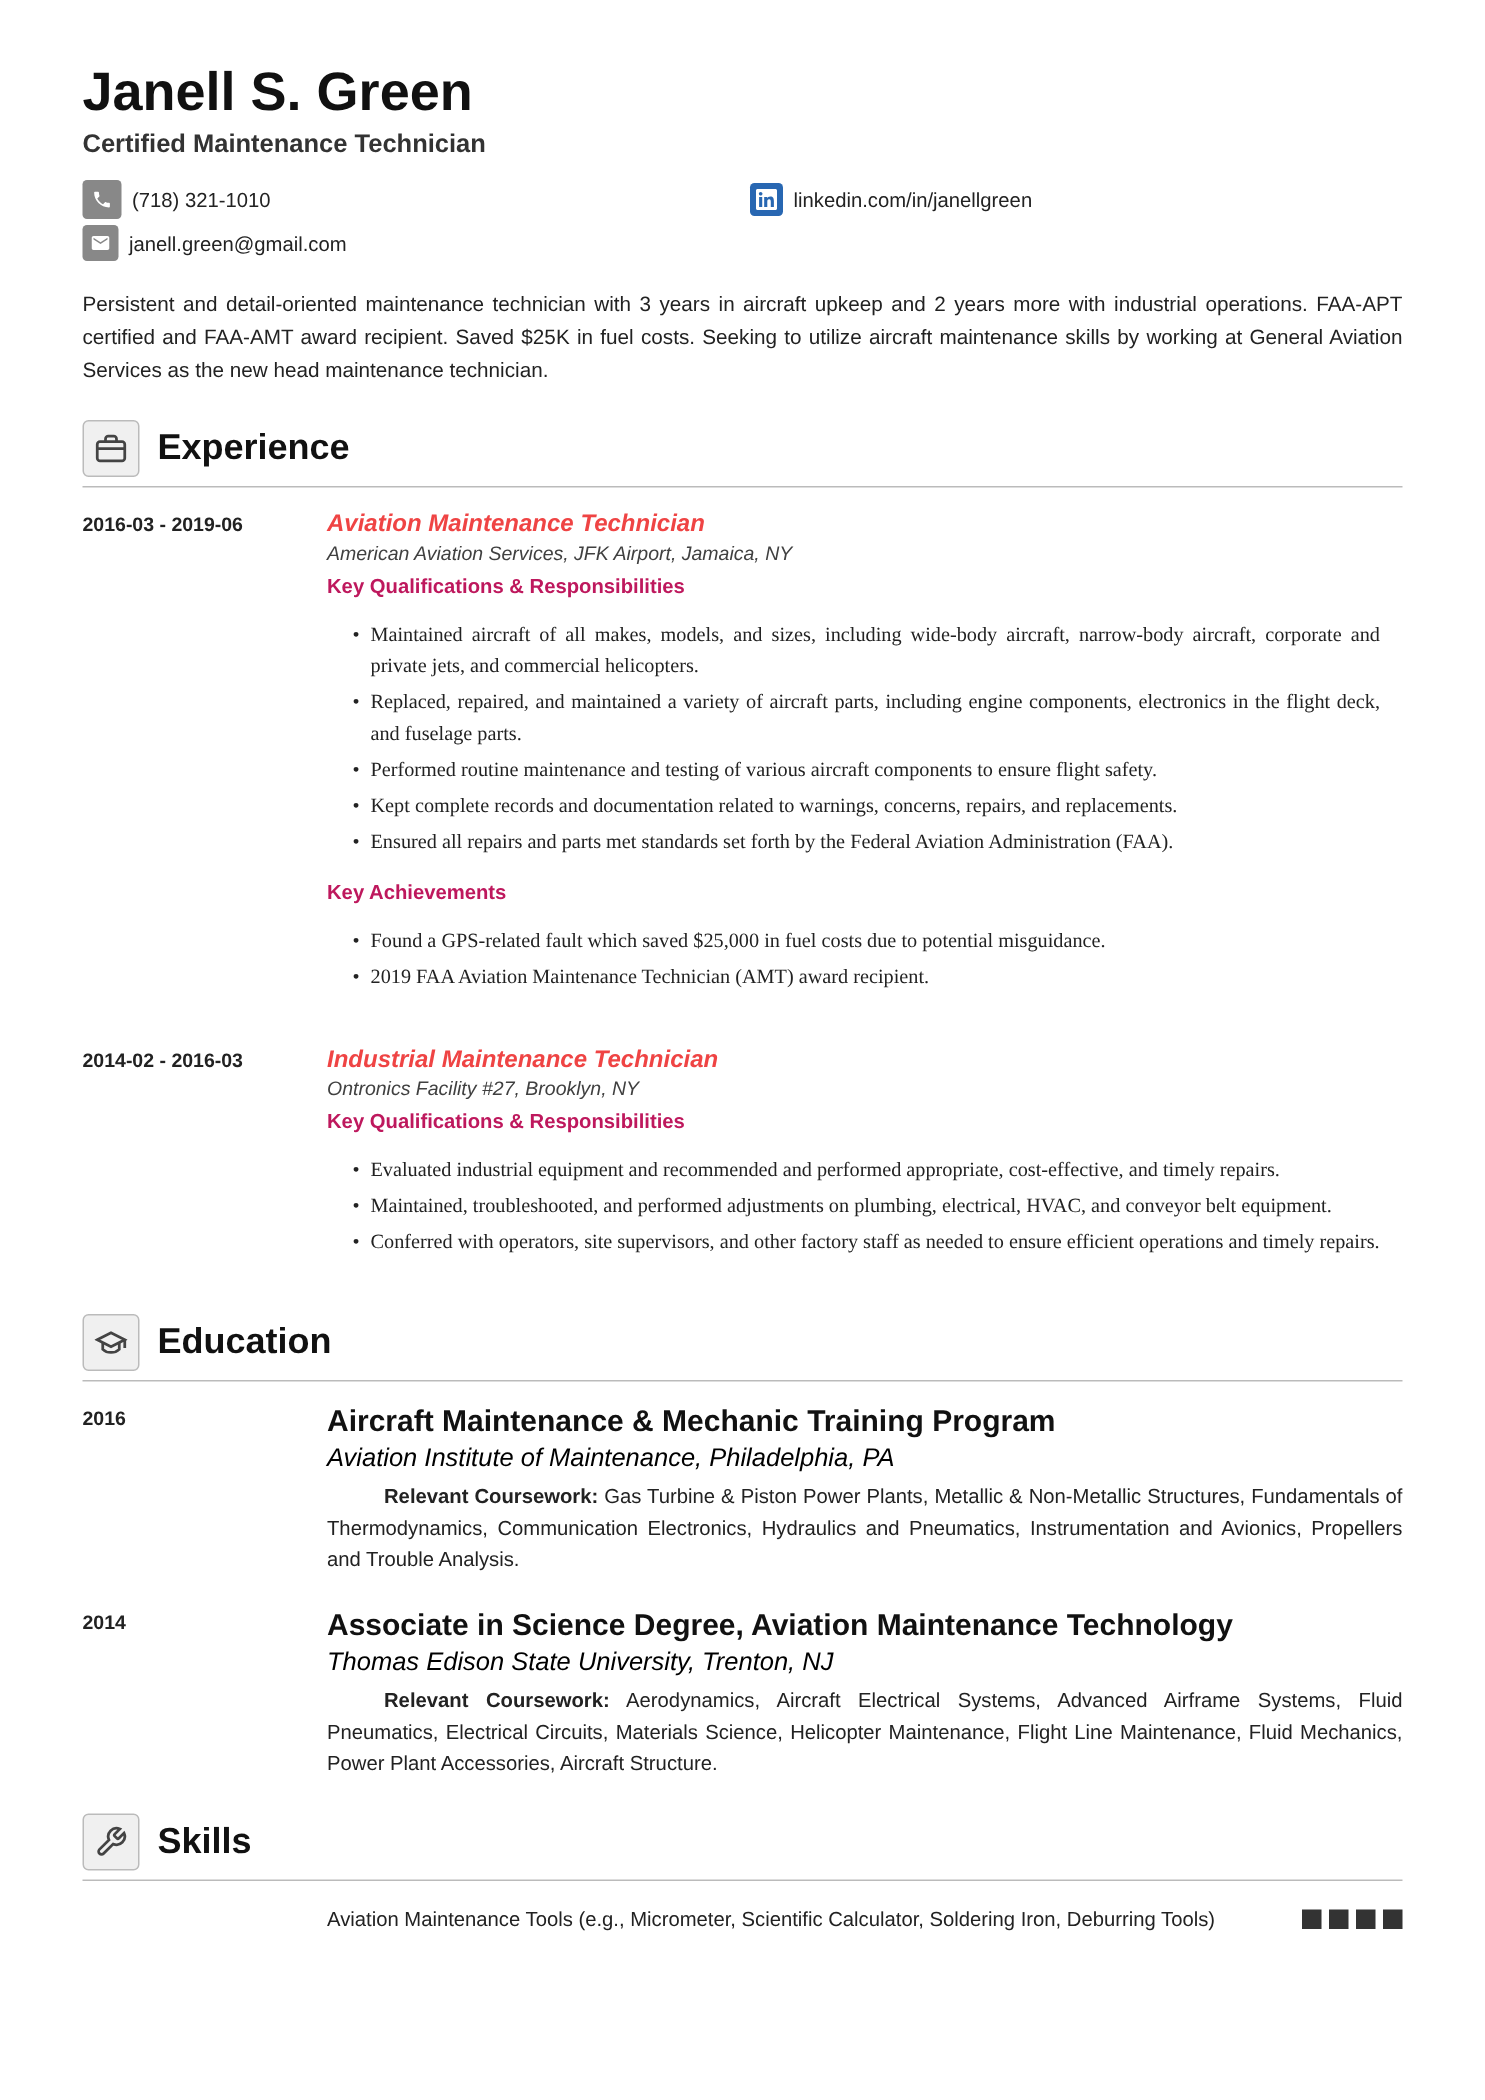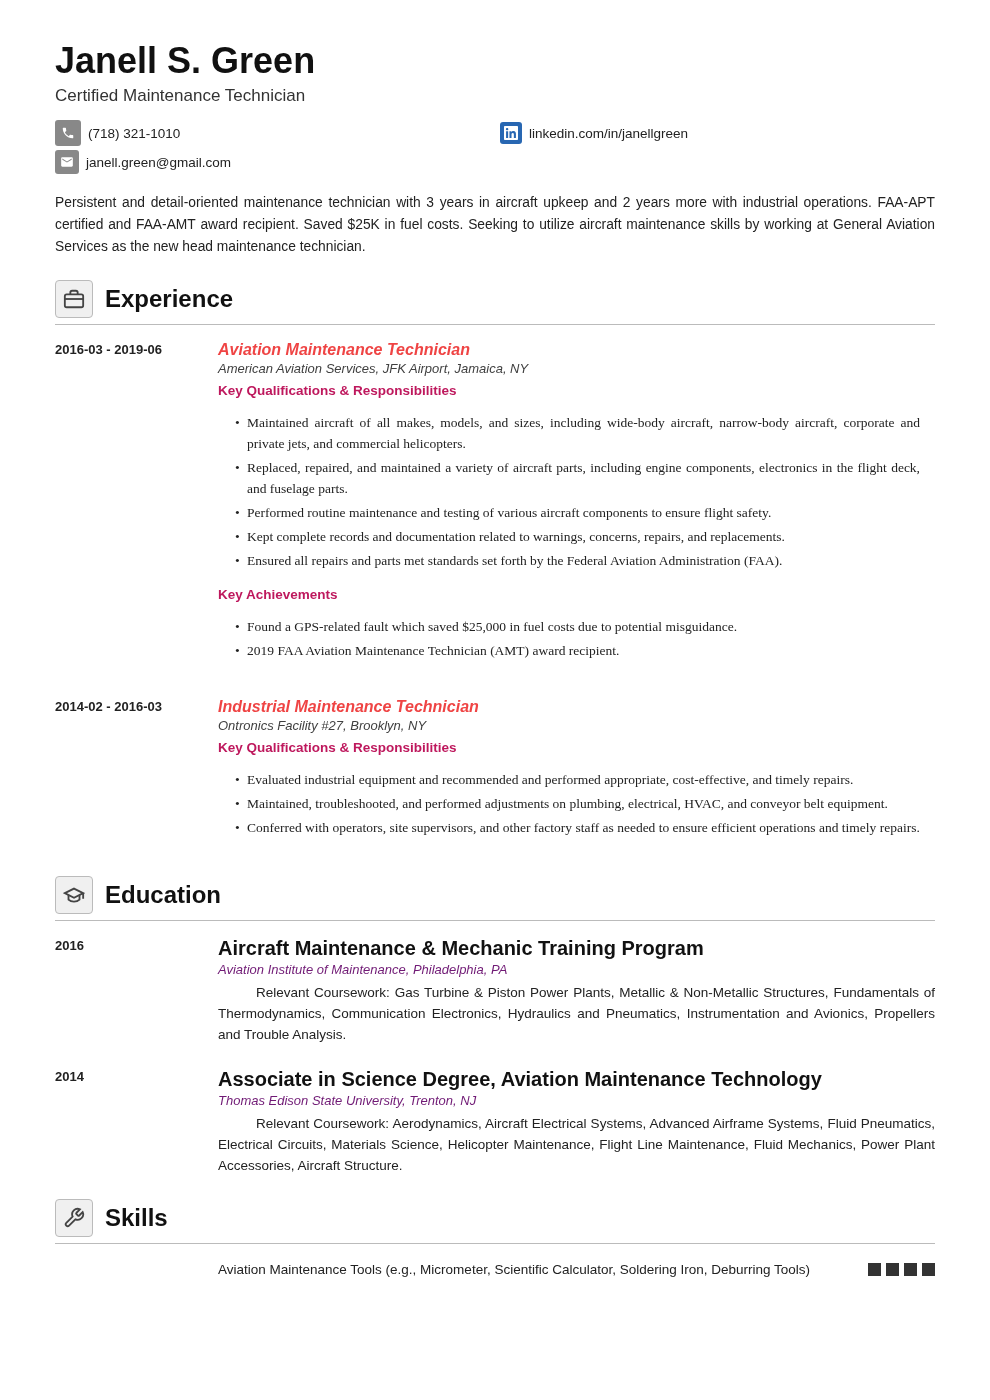--- a/index.html
+++ b/index.html
@@ -13,21 +13,21 @@
       padding: 40px 55px 60px 55px;
     }
     .header-name {
       font-size: 36px;
       font-weight: 900;
       color: #111;
       margin-bottom: 4px;
     }
     .header-title {
       font-size: 17px;
-      font-weight: 400;
+      font-weight: 700;
       color: #333;
       margin-bottom: 14px;
     }
     .contact-grid {
       display: grid;
       grid-template-columns: 1fr 1fr;
       gap: 4px 10px;
       margin-bottom: 6px;
     }
     .contact-item {
@@ -158,32 +158,32 @@
       left: 2px;
       top: 0;
     }
     .edu-degree {
       font-size: 20px;
       font-weight: 700;
       color: #111;
       margin-bottom: 2px;
     }
     .edu-school {
-      font-size: 13px;
+      font-size: 17px;
       font-style: italic;
-      color: #701a75;
+      color: #000000;
       margin-bottom: 6px;
     }
     .edu-coursework {
       font-size: 13.5px;
       line-height: 1.55;
       text-align: justify;
     }
     .edu-coursework strong {
-      font-weight: 400;
+      font-weight: 700;
       padding-left: 38px;
     }
     .skills-entry {
       display: grid;
       grid-template-columns: 145px 1fr auto;
       gap: 0 18px;
       align-items: center;
       margin-bottom: 8px;
     }
     .skill-name {

